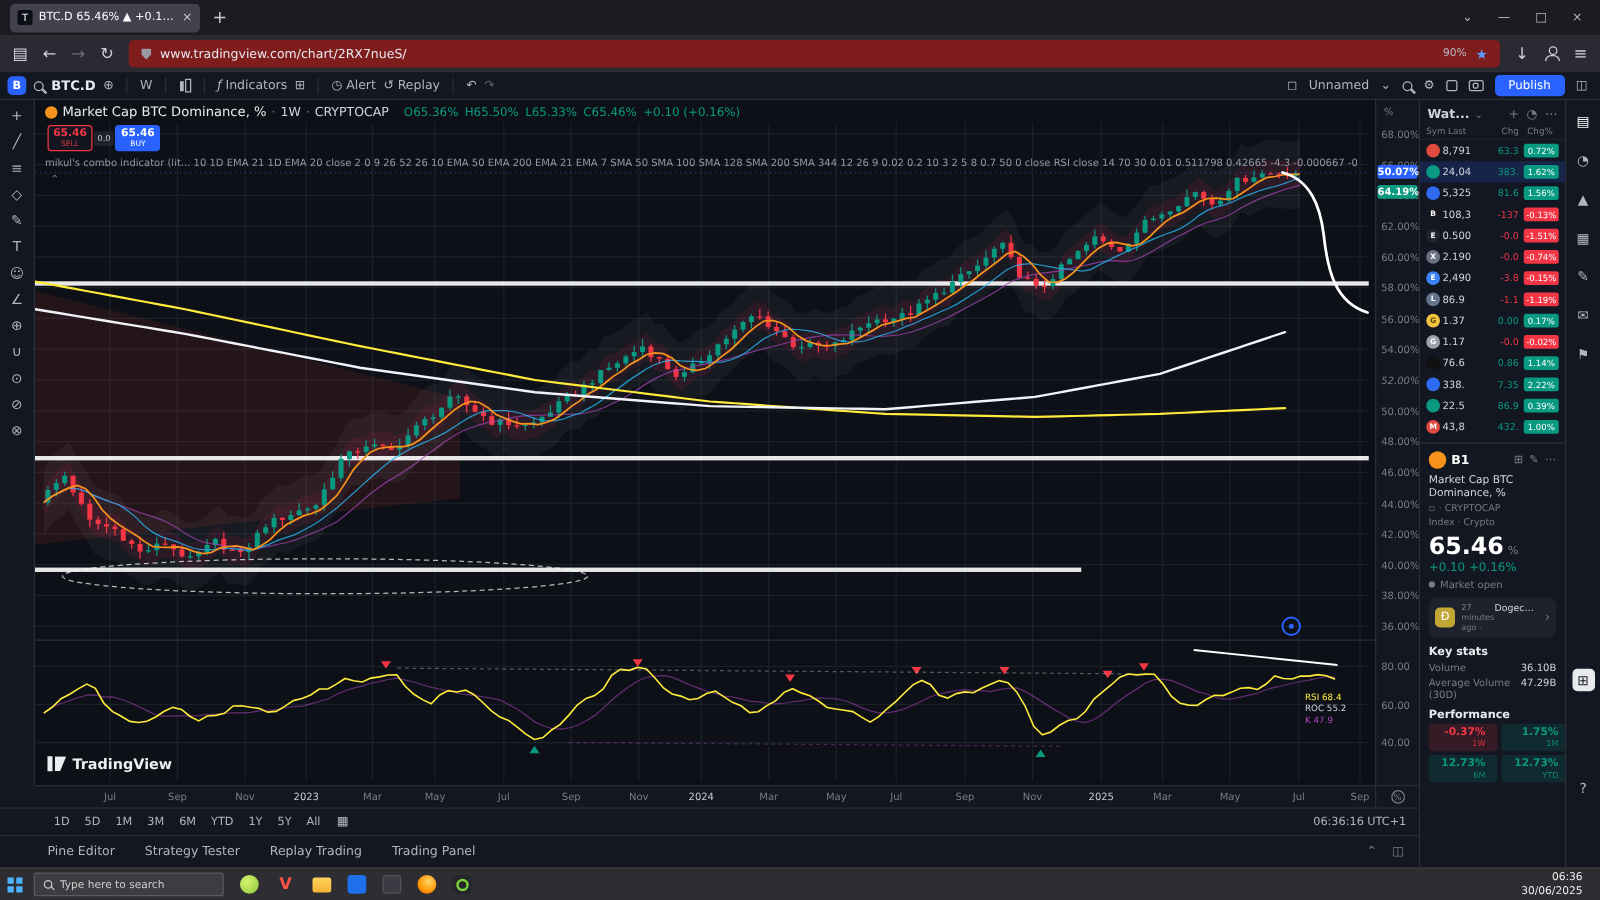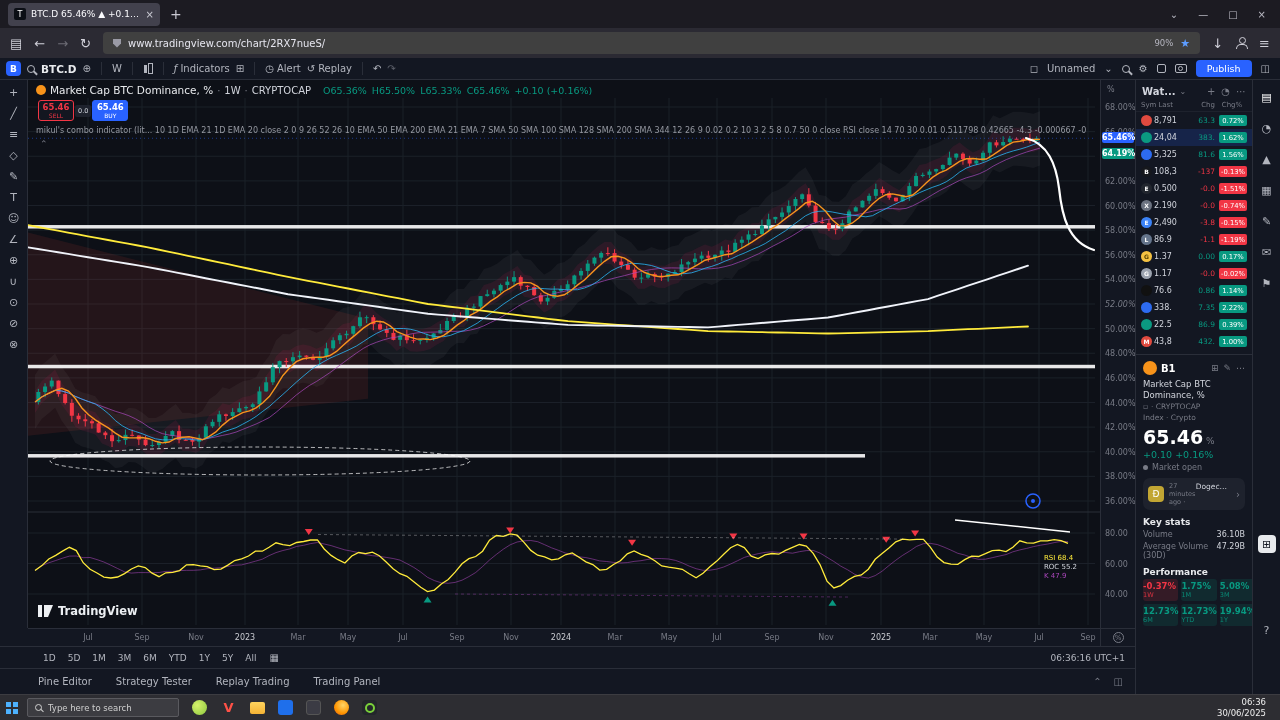--- a/index.html
+++ b/index.html
@@ -11,21 +11,21 @@
   #tabbar{position:absolute;left:0;top:0;width:1280px;height:28px;background:#1c1b22;display:flex;align-items:center}
   .tab{margin-left:8px;width:152px;height:23px;background:#42414d;border-radius:4px;display:flex;align-items:center;padding:0 6px;gap:5px;color:#fbfbfe;font-size:9px}
   .favicon{flex:0 0 12px;width:12px;height:12px;background:#0b0e15;color:#fff;font-size:8px;display:flex;align-items:center;justify-content:center;border-radius:2px}
   .tab-title{flex:1;white-space:nowrap;overflow:hidden;text-overflow:ellipsis}
   .tab-close{color:#c9c9d2;font-size:10px}
   .newtab{color:#c9c9d2;font-size:14px;margin-left:10px}
   .winctl{margin-left:auto;display:flex;gap:20px;padding-right:14px;color:#b8b8c2;font-size:10px}
   #navbar{position:absolute;left:0;top:28px;width:1280px;height:30px;background:#2b2a33;display:flex;align-items:center;padding:0 10px;gap:12px}
   .nav-icon{color:#cfcfd8;font-size:13px}
   .nav-icon.dim{opacity:.4}
-  .urlbar{flex:1;height:22px;background:#404040;border-radius:4px;display:flex;align-items:center;padding:0 10px;gap:7px;font-size:10px}
+  .urlbar{flex:1;height:22px;background:#7f1d1d;border-radius:4px;display:flex;align-items:center;padding:0 10px;gap:7px;font-size:10px}
   .shield{width:8px;height:9px;background:#9a9aa5;clip-path:polygon(0 0,100% 0,100% 55%,50% 100%,0 55%)}
   .url{color:#e6e6ef}
   .sp{flex:1}
   .zoomchip{font-size:8.5px;color:#b6b6c0}
   .star{color:#5d9dff;font-size:11px}
   .person{width:12px;height:12px;position:relative;display:inline-block}
   .person::before{content:"";position:absolute;top:0;left:3.5px;width:5px;height:5px;border:1.2px solid #cfcfd8;border-radius:50%}
   .person::after{content:"";position:absolute;bottom:0;left:1px;width:10px;height:4px;border:1.2px solid #cfcfd8;border-bottom:none;border-radius:5px 5px 0 0}
 
   
@@ -132,21 +132,21 @@
   .notif{margin:6px 0;background:#1e222d;border-radius:7px;padding:4px 5px;display:flex;gap:5px;align-items:center}
   .n-ico{flex:0 0 16px;width:16px;height:16px;border-radius:4px;background:#c2a633;color:#fff;font-size:9px;display:flex;align-items:center;justify-content:center}
   .n-txt{flex:1;display:flex;overflow:hidden}
   .n-time{font-size:6.5px;color:var(--muted)}
   .n-title{font-size:7.5px;color:#d1d4dc;white-space:nowrap;overflow:hidden;text-overflow:ellipsis}
   .n-arrow{color:var(--muted);font-size:10px}
   .d-h{font-size:9px;font-weight:bold;color:#e8eaed;margin:7px 0 2px}
   .stat{display:flex;justify-content:space-between;gap:4px;font-size:8px;color:var(--muted);margin:3px 0}
   .stat b{color:#d1d4dc;font-weight:normal;white-space:nowrap}
   #perfgrid{display:grid;grid-template-columns:repeat(3,1fr);gap:3px;margin-top:2px}
-  .chip{padding:2px 0;text-align:left;border-radius:3px}
+  .chip{padding:2px 10px;text-align:right;border-radius:3px}
   .chip.green{background:rgba(8,153,129,.15);color:var(--green)}
   .chip.red{background:rgba(242,54,69,.15);color:var(--red)}
   .cv{font-size:8.5px;font-weight:bold}
   .cl{font-size:6.5px;opacity:.85}
 
   
   #rstrip{position:absolute;left:1252px;top:80px;width:28px;height:614px;background:var(--bg);border-left:1px solid var(--bd);display:flex;flex-direction:column;align-items:center;padding-top:8px;gap:13px}
   .rs-icon{width:18px;height:18px;display:flex;align-items:center;justify-content:center;font-size:11px;color:#b2b5be}
   .rs-icon.active{color:#fff}
   .rs-icon.hl{background:#e8eaed;color:#131722;border-radius:4px}
@@ -688,21 +688,21 @@
     <span class="pa-label" style="top: 269.25px; text-align: right;">48.00%</span>
     <span class="pa-label" style="top: 293.875px;">46.00%</span>
     <span class="pa-label" style="top: 318.5px;">44.00%</span>
     <span class="pa-label" style="top: 343.125px;">42.00%</span>
     <span class="pa-label" style="top: 367.75px;">40.00%</span>
     <span class="pa-label" style="top: 392.375px;">38.00%</span>
     <span class="pa-label" style="top: 417px;">36.00%</span>
     <span class="pa-label" style="top: 449px;">80.00</span>
     <span class="pa-label" style="top: 479.5px;">60.00</span>
     <span class="pa-label" style="top: 510px;">40.00</span>
-    <span class="pa-badge" style="top: 52.2737px; background: rgb(41, 98, 255);">65.46%</span>
+    <span class="pa-badge" style="top: 52.2737px; background: rgb(41, 98, 255);">50.07%</span>
     <span class="pa-badge" style="top: 67.9106px; background: rgb(8, 153, 129);">64.19%</span>
   </div>
 <div id="taxis">
     <span class="tx" style="left: 60px;">Jul</span>
     <span class="tx" style="left: 114px;">Sep</span>
     <span class="tx" style="left: 168px;">Nov</span>
     <span class="tx yr" style="left: 217px;">2023</span>
     <span class="tx" style="left: 270px;">Mar</span>
     <span class="tx" style="left: 320px;">May</span>
     <span class="tx" style="left: 375px;">Jul</span>

